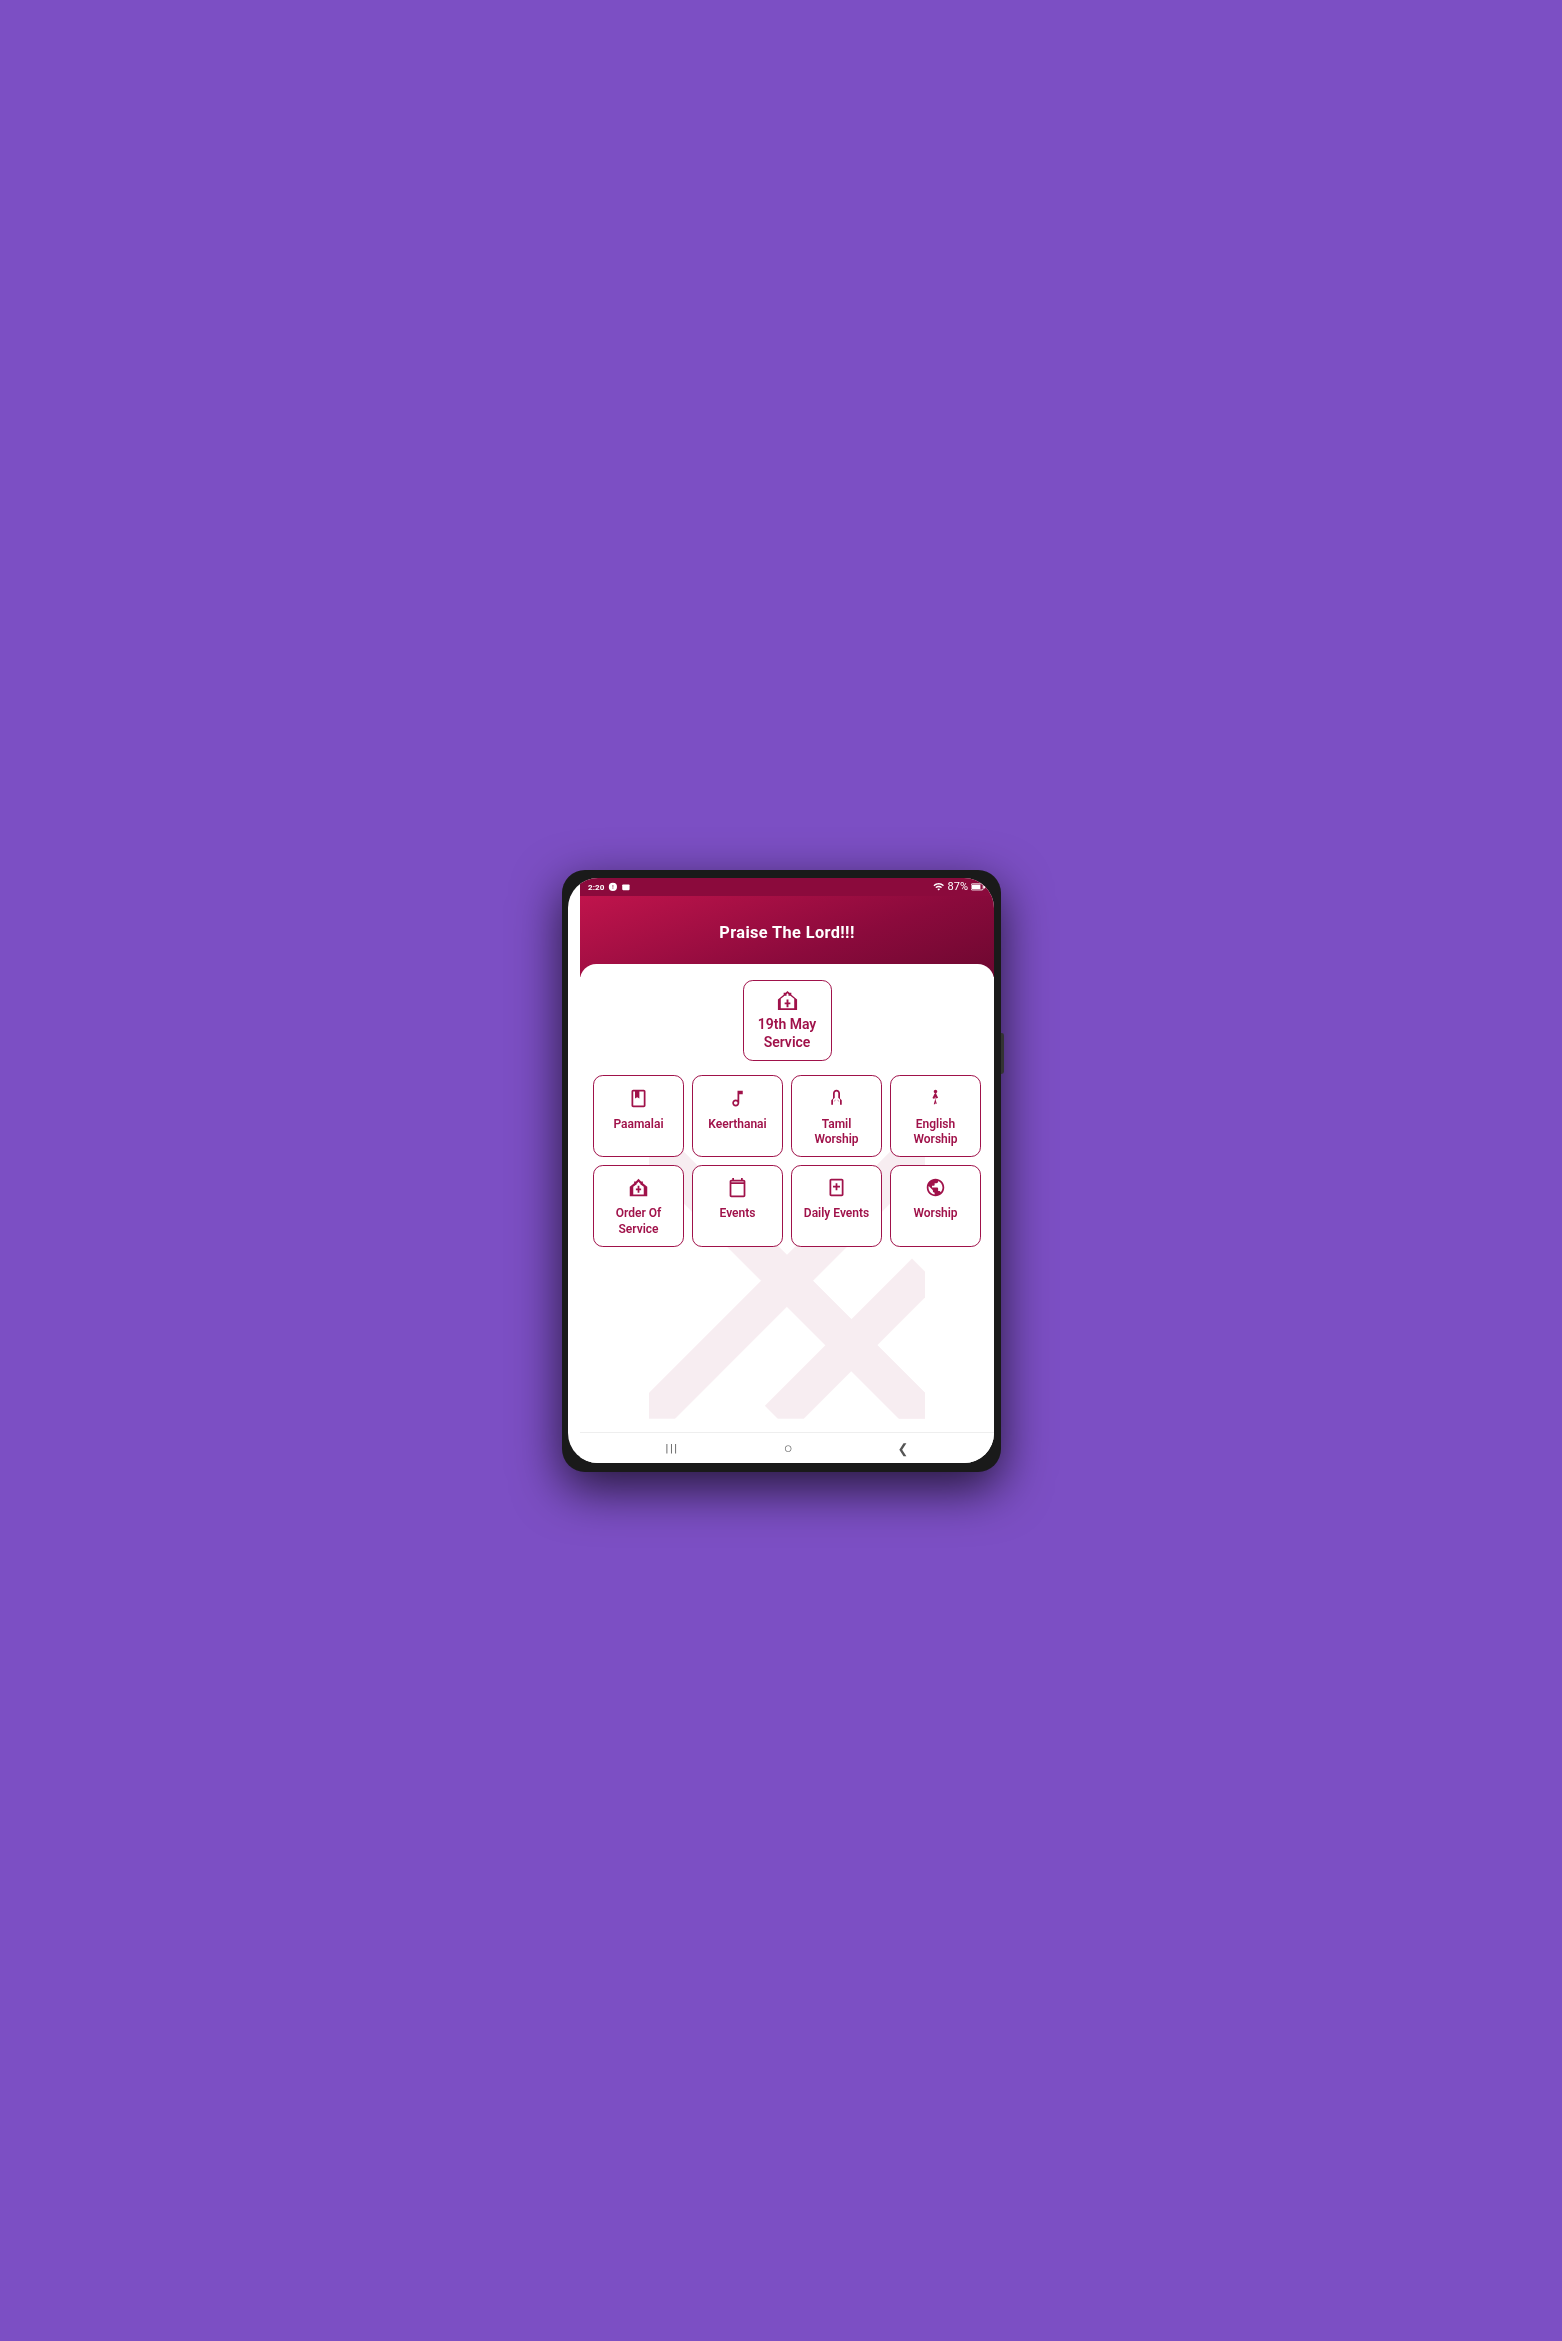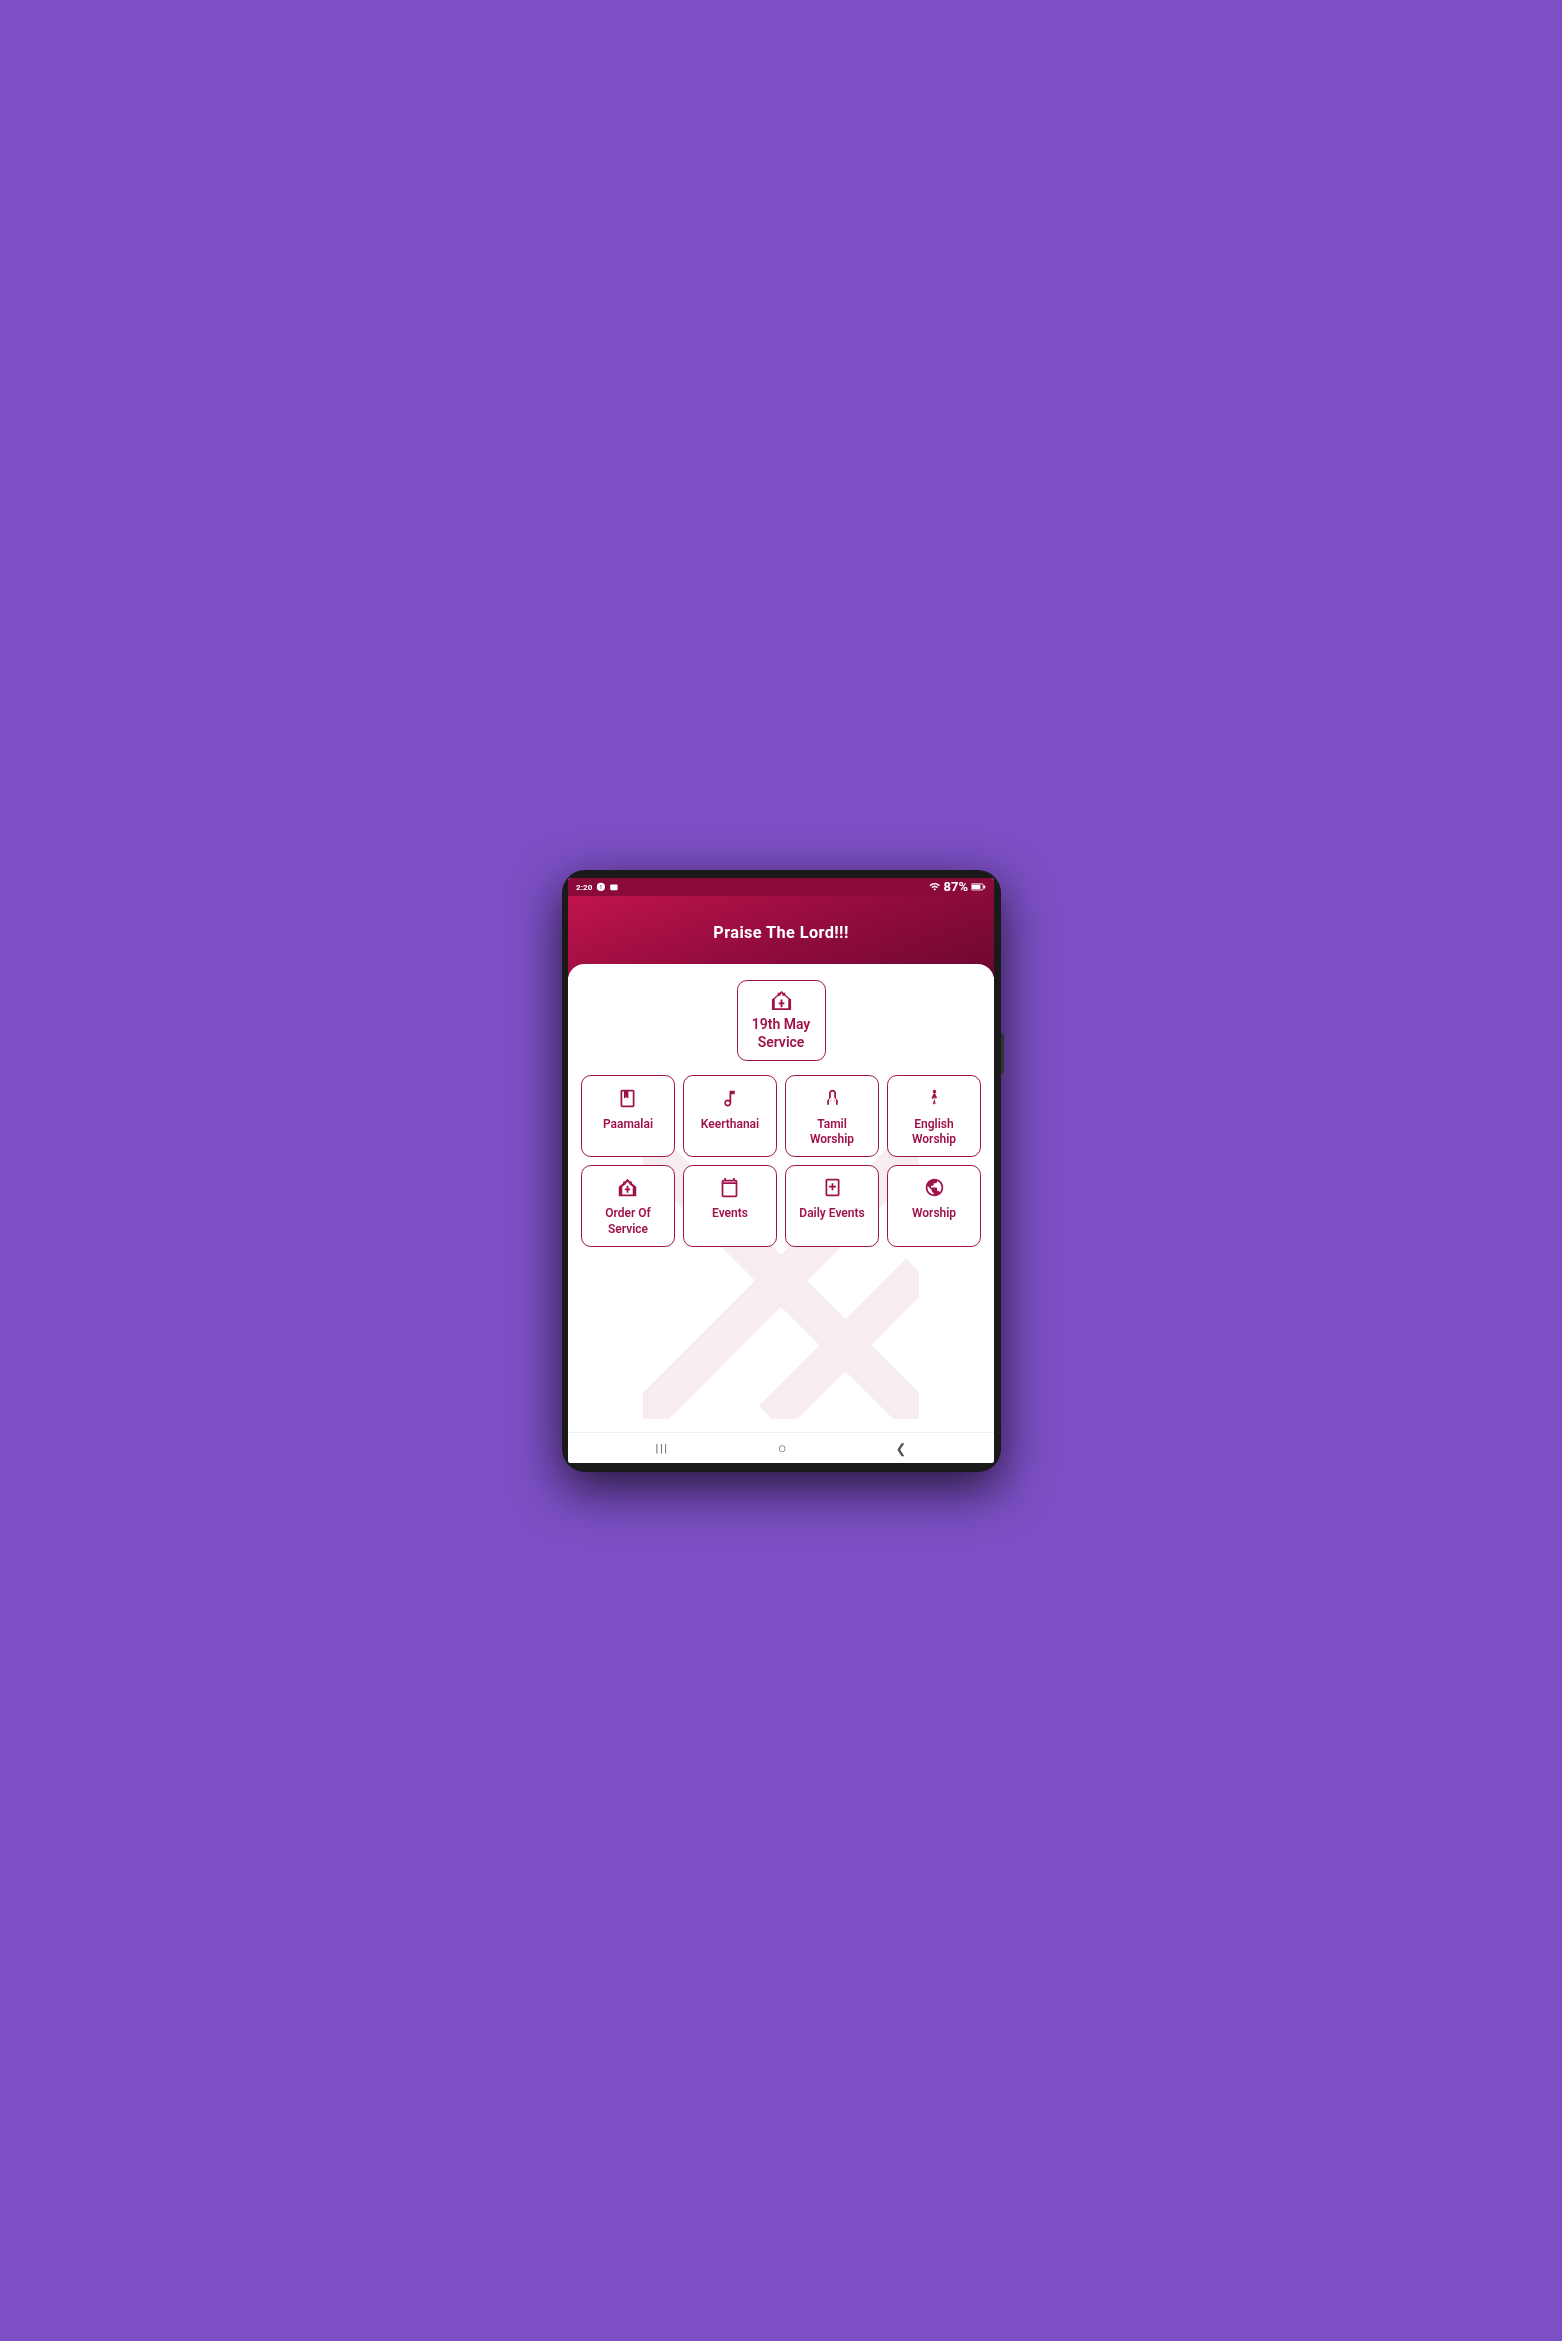--- a/index.html
+++ b/index.html
@@ -20,24 +20,25 @@
       border-radius: 23px;
       padding: 8.1px 6.5px 8.1px 6.5px;
       position: relative;
       box-shadow: 0 16.3px 49px rgba(0,0,0,0.7);
     }
 
     .tablet-screen {
       width: 100%;
       height: 100%;
       background: #fff;
-      border-radius: 3px;
+      border-radius: 30px;
       overflow: hidden;
       display: flex;
       flex-direction: column;
+      padding-left: 12px;
     }
 
     
     .status-bar {
       background: #8b0a3c;
       display: flex;
       justify-content: space-between;
       align-items: center;
       padding: 3.3px 8.1px;
       height: 18px;
@@ -48,22 +49,22 @@
       color: #fff;
       font-size: 8.1px;
       font-weight: bold;
       display: flex;
       align-items: center;
       gap: 3.3px;
     }
 
     .status-right {
       color: #fff;
-      font-size: 13px;
-      font-weight: bold;
+      font-size: 11px;
+      font-weight: normal;
       display: flex;
       align-items: center;
       gap: 3.3px;
     }
 
     
     .header {
       background: linear-gradient(160deg, #c0144c 0%, #8b0a3c 60%, #6d0830 100%);
       padding: 16.3px 13px 23px;
       flex-shrink: 0;

